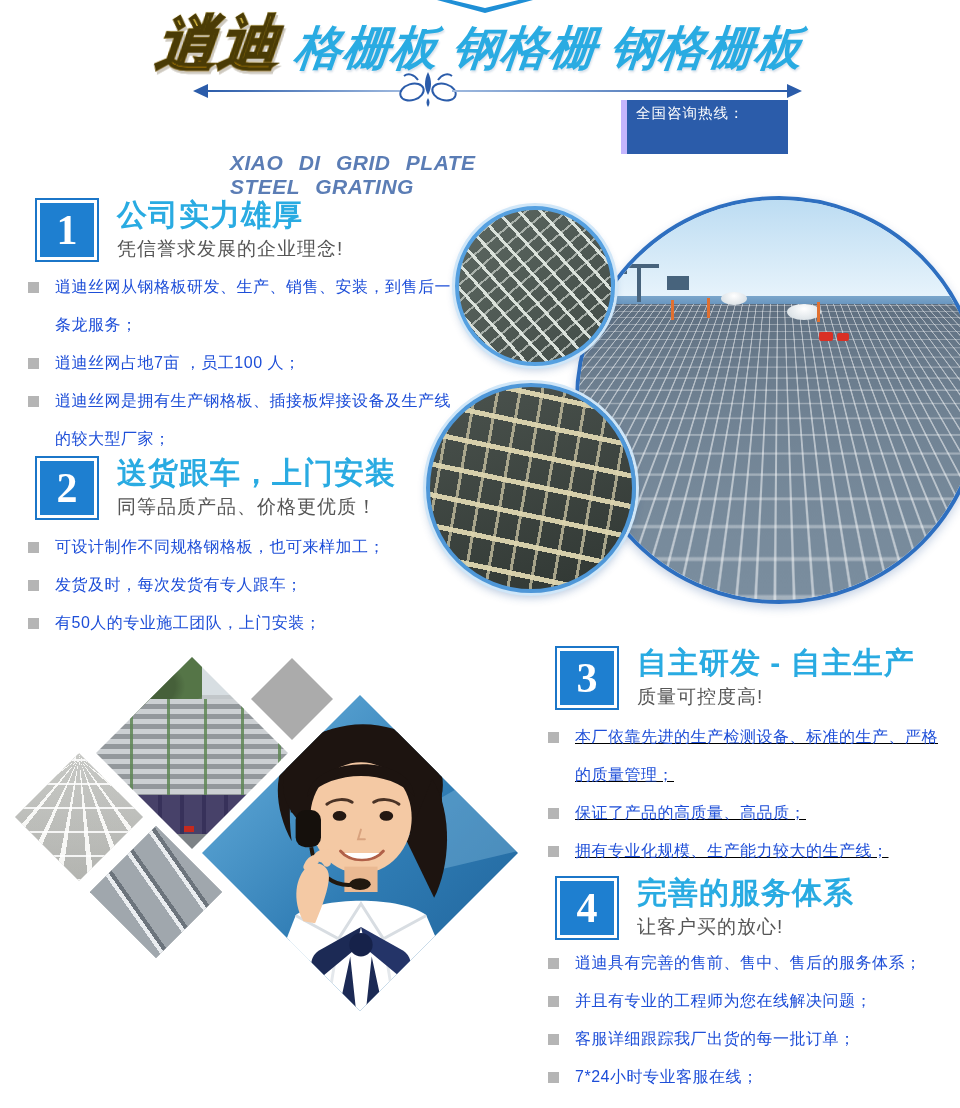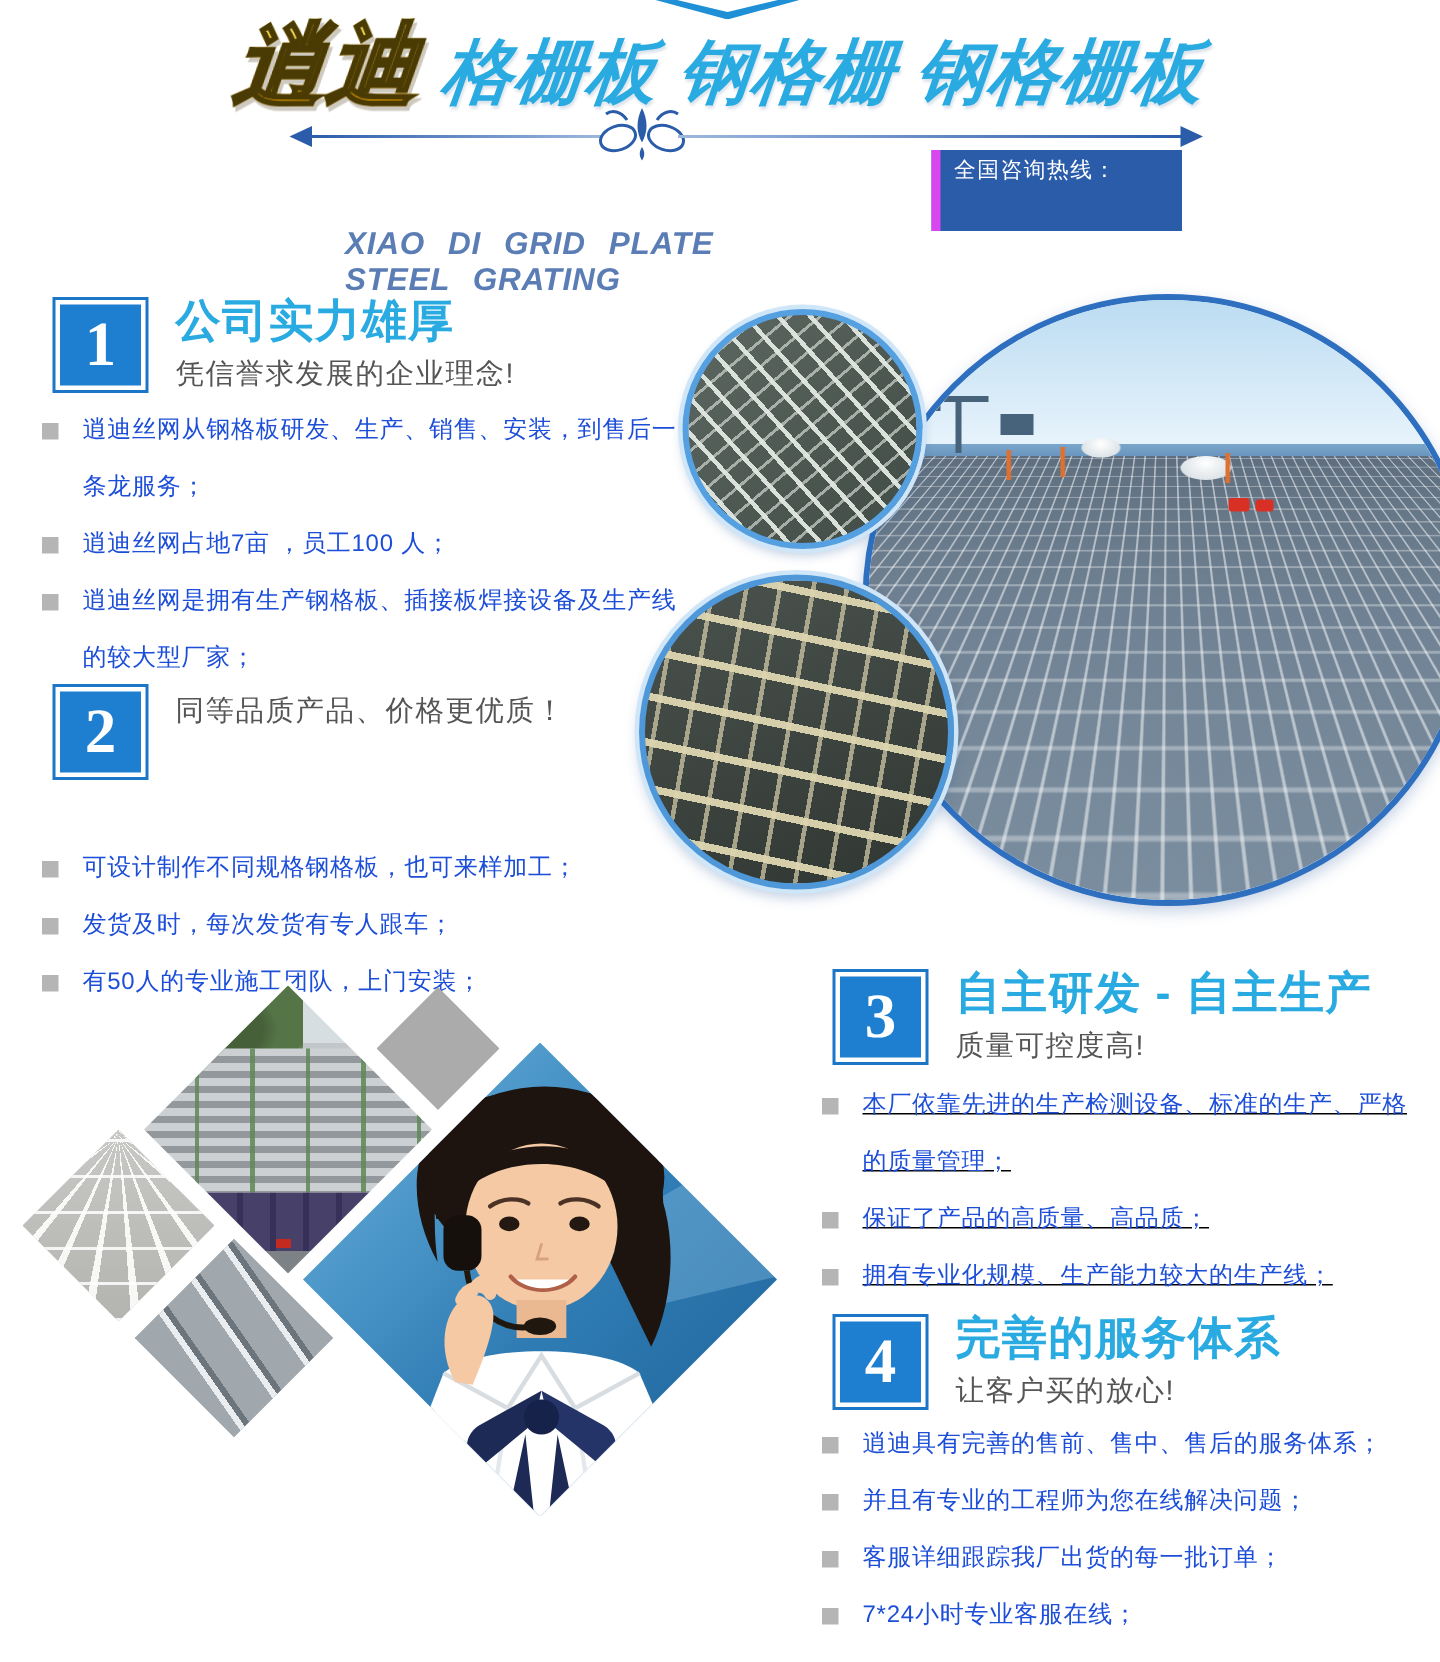--- a/index.html
+++ b/index.html
@@ -22,21 +22,21 @@
   .arrow-line.right{left:452px;width:336px;background:linear-gradient(90deg,#9db8de,#2b5caa);}
   .arrow-head{position:absolute;top:84px;width:0;height:0;border-top:7px solid transparent;border-bottom:7px solid transparent;}
   .arrow-head.left{left:193px;border-right:15px solid #2b5caa;}
   .arrow-head.right{left:787px;border-left:15px solid #2b5caa;}
   .ornament{position:absolute;left:392px;top:70px;width:72px;height:38px;}
 
   .subtitle-en{position:absolute;left:230px;top:110px;width:330px;font-size:21px;font-weight:bold;font-style:italic;
     color:#5b7db5;word-spacing:9px;letter-spacing:.5px;margin-top:41px;}
 
   .hotline{position:absolute;left:621px;top:100px;width:152px;height:50px;background:#2b5caa;
-    border-left:6px solid #d946ef;padding:4px 0 0 9px;box-sizing:content-box;cursor:pointer;}
+    border-left:6px solid #c4b5fd;padding:4px 0 0 9px;box-sizing:content-box;cursor:pointer;}
   .hotline-label{color:#fff;font-size:14.5px;letter-spacing:1px;}
   .hotline-number{color:#fff;font-size:25px;font-weight:bold;font-family:"Liberation Serif","DejaVu Serif",serif;letter-spacing:.5px;margin-top:1px;}
 
   
   .sec-head{position:absolute;display:flex;align-items:flex-start;}
   .num-box{width:54px;height:54px;border:2px solid #1b76c8;background:#fff;padding:3px;flex:0 0 auto;}
   .num-inner{width:100%;height:100%;background:#1e7fd0;color:#fff;display:flex;align-items:center;justify-content:center;
     font-family:"Liberation Serif","DejaVu Serif",serif;font-weight:bold;font-size:42px;line-height:1;}
   .sec-titles{margin-left:18px;padding-top:0;}
   .sec-title{font-size:30px;font-weight:bold;color:#29abe2;line-height:1.1;letter-spacing:1px;}
@@ -153,24 +153,25 @@
     <li><span class="bullet-sq"></span><span>逍迪丝网从钢格板研发、生产、销售、安装，到售后一条龙服务；</span></li>
     <li><span class="bullet-sq"></span><span>逍迪丝网占地7亩 ，员工100 人；</span></li>
     <li><span class="bullet-sq"></span><span>逍迪丝网是拥有生产钢格板、插接板焊接设备及生产线的较大型厂家；</span></li>
   </ul>
 
   <div class="sec-head" style="left:35px;top:456px;">
     <div class="num-box">
       <div class="num-inner">2</div>
     </div>
     <div class="sec-titles">
+      <div class="sec-title">送货跟车，上门安装</div>
       <div class="sec-sub">同等品质产品、价格更优质！</div>
     </div>
   </div>
-  <ul class="bullets" style="left:28px;top:560px;width:430px;">
+  <ul class="bullets" style="left:28px;top:528px;width:430px;">
     <li><span class="bullet-sq"></span><span>可设计制作不同规格钢格板，也可来样加工；</span></li>
     <li><span class="bullet-sq"></span><span>发货及时，每次发货有专人跟车；</span></li>
     <li><span class="bullet-sq"></span><span>有50人的专业施工团队，上门安装；</span></li>
   </ul>
 
   <div class="photo-circles">
     <div class="circle circle-big">
       <div class="cb-sky"></div>
       <div class="cb-sea"></div>
       <div class="cb-sand"></div>

